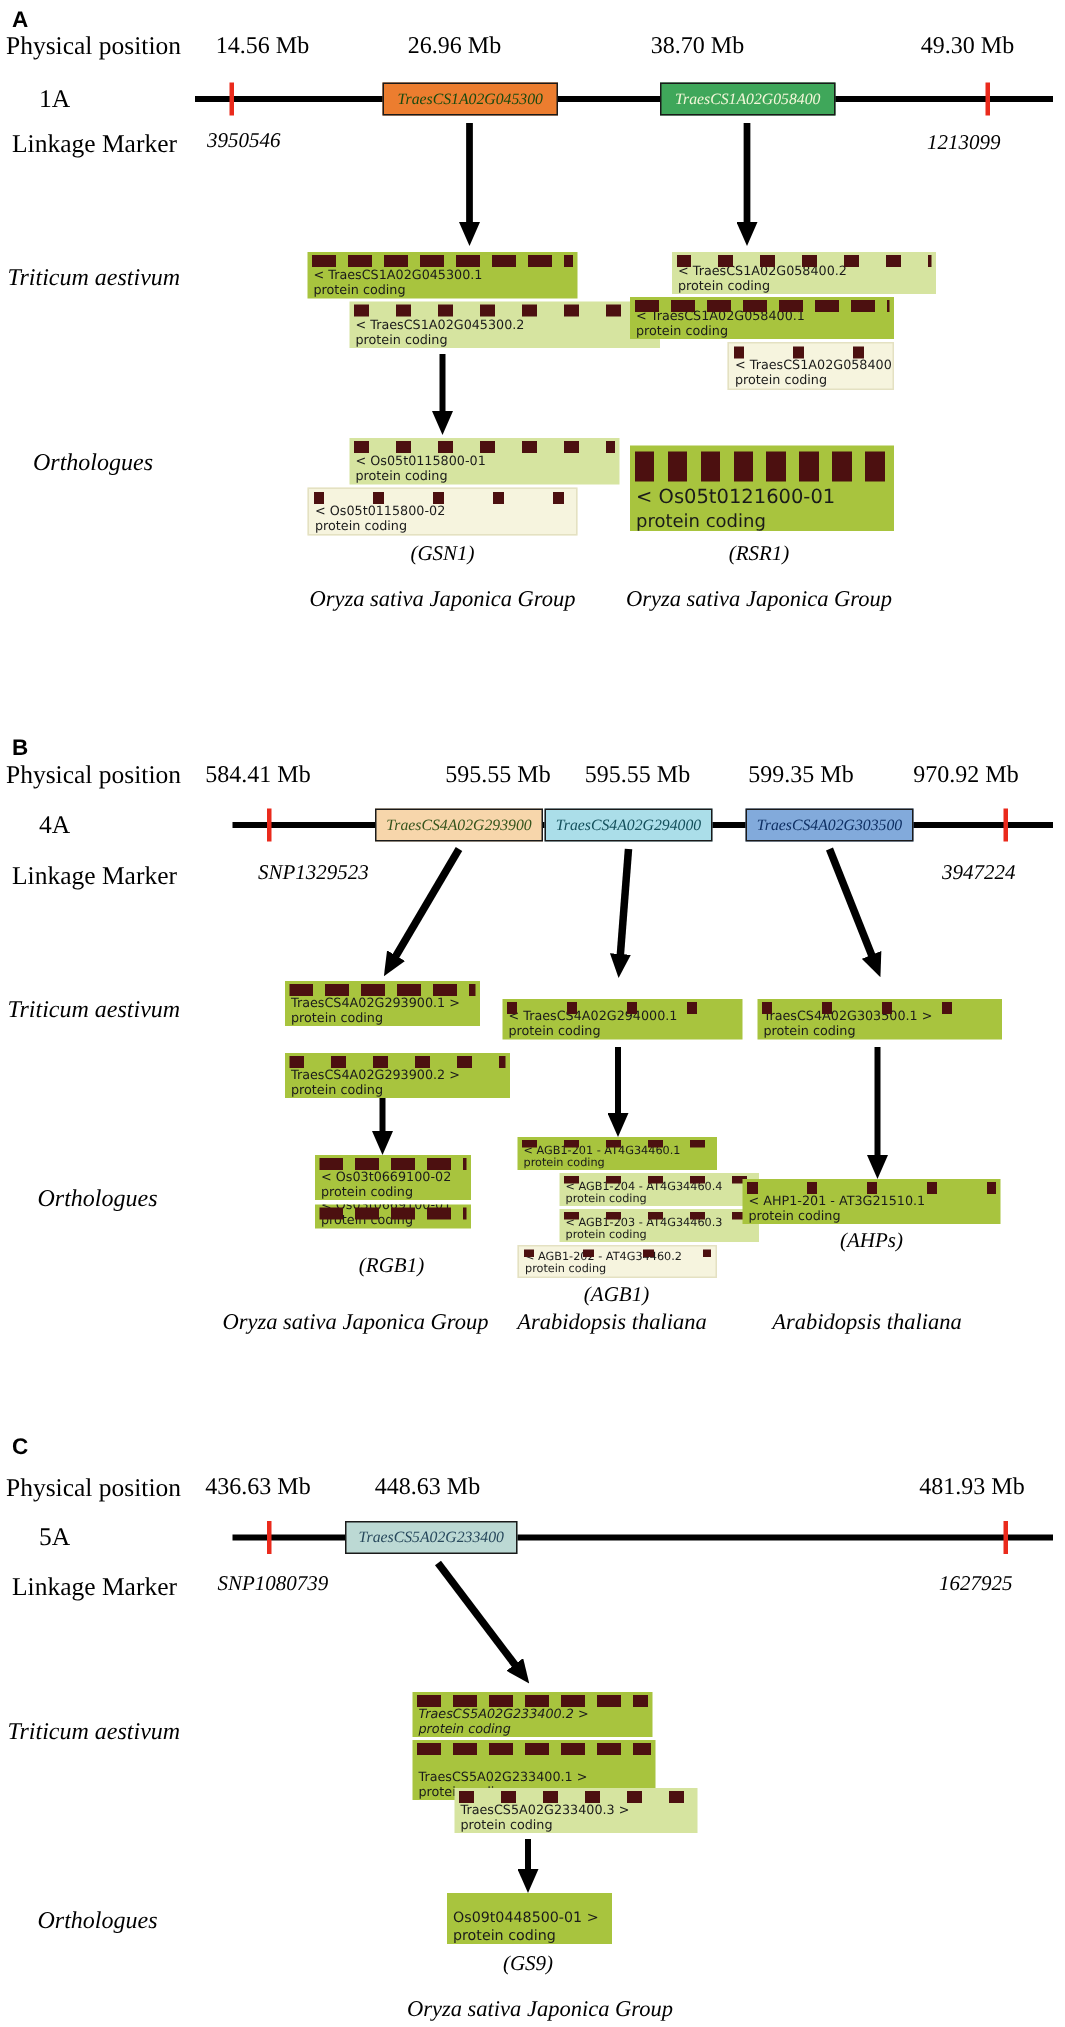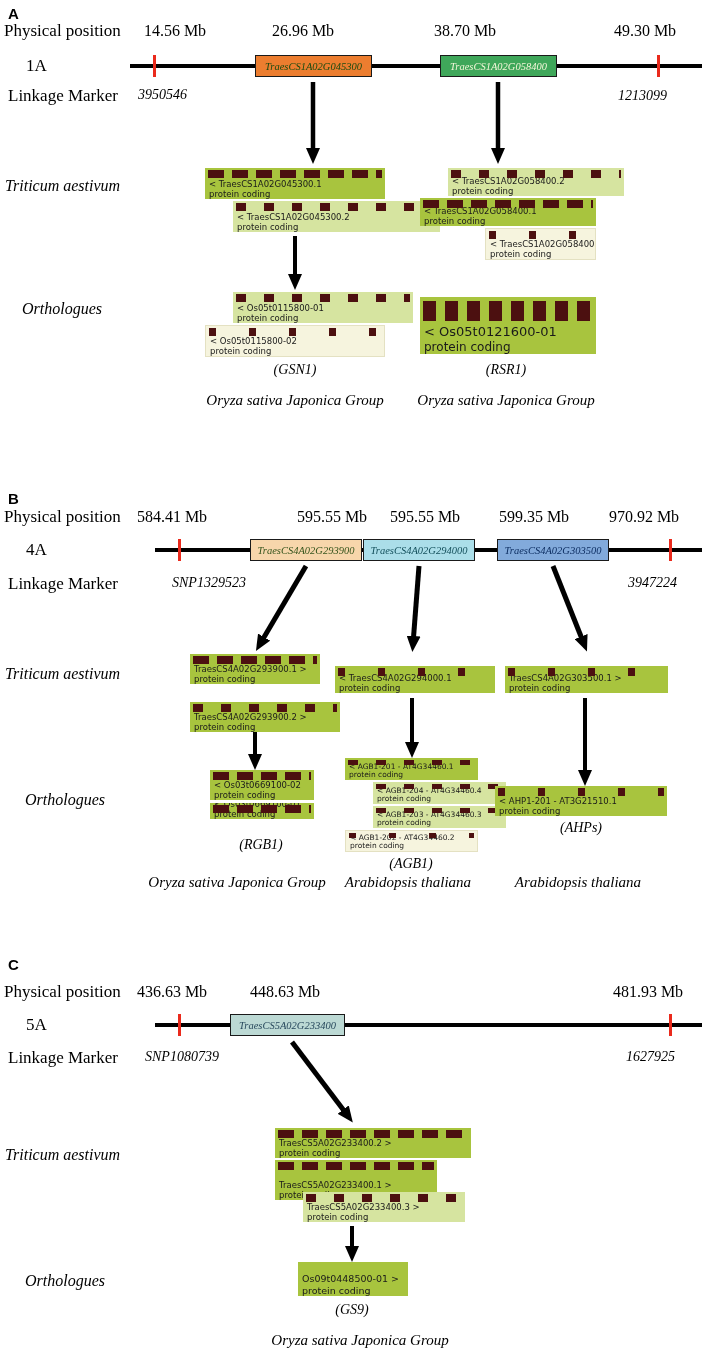--- a/index.html
+++ b/index.html
@@ -261,21 +261,21 @@
         <marker id="mC" markerUnits="userSpaceOnUse" markerWidth="16" markerHeight="14" refX="8" refY="7" orient="auto">
           <path d="M0,0 L16,7 L0,14 Z" fill="#000"></path>
         </marker>
       </defs>
       <line x1="292" y1="90" x2="348" y2="164" stroke="#000" stroke-width="5" marker-end="url(#mC)"></line>
       <line x1="352" y1="274" x2="352" y2="302" stroke="#000" stroke-width="4" marker-end="url(#mC)"></line>
     </svg>
 
     <span class="abs species-label-row" style="left:5px; top:194px;">Triticum aestivum</span>
 
-    <div class="tbox bg-olive" style="left:275px; top:176px; width:196px; height:30px;">
+    <div class="tbox bg-olive" style="left:275px; top:176px; width:160px; height:30px;font-style:italic;">
       <span class="exons ex-dense"></span>
       <span class="tid">TraesCS5A02G233400.2 &gt;</span>
       <span class="tpc">protein coding</span>
     </div>
     <div class="tbox bg-olive" style="left:275px; top:208px; width:162px; height:40px;">
       <span class="exons ex-dense"></span>
       <span class="tid">TraesCS5A02G233400.1 &gt;</span>
       <span class="tpc">protein coding</span>
     </div>
     <div class="tbox bg-light" style="left:275px; top:240px; width:162px; height:30px;">

